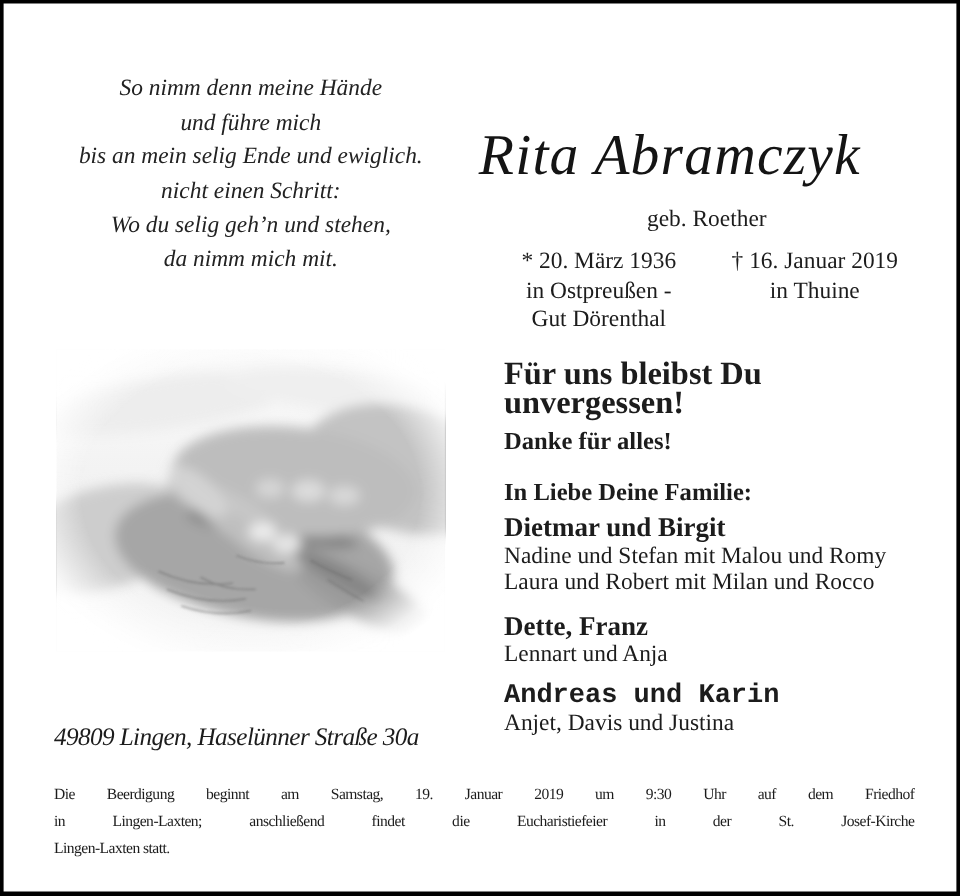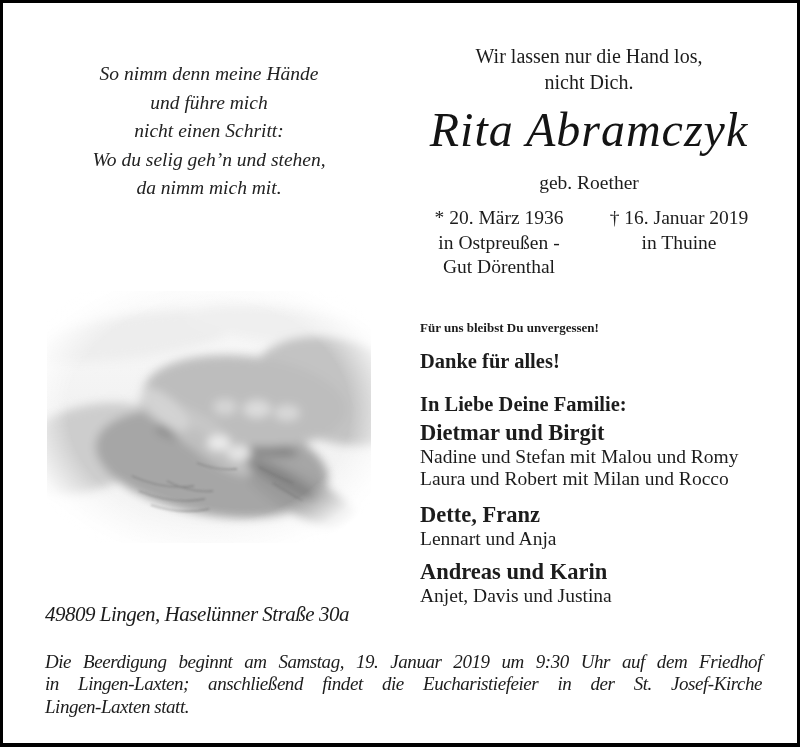--- a/index.html
+++ b/index.html
@@ -24,21 +24,21 @@
   }
   
   .epigraph{
     position:absolute;left:404px;top:40px;width:364px;
     text-align:center;
     font-size:20px;line-height:26px;
   }
   .name{
     position:absolute;left:396px;top:96px;width:380px;
     margin:0;
-    text-align:center;
+    text-align:left;
     font-style:italic;
     font-weight:normal;
     font-size:48px;line-height:62px;
     letter-spacing:1px;
     color:#141414;
   }
   .maiden{
     position:absolute;left:404px;top:169px;width:364px;
     text-align:center;
     font-size:19.5px;
@@ -47,59 +47,56 @@
     position:absolute;left:406px;top:201px;width:360px;
     display:flex;
     font-size:19.5px;
   }
   .dates .col{width:180px;text-align:center;line-height:24px;}
   .dates .dline{line-height:27px;}
   
   .family-block{
     position:absolute;left:417px;top:296px;width:360px;
   }
-  .t1{font-weight:bold;font-size:13px;line-height:24px;margin-top:17px;}
+  .t1{font-weight:bold;font-size:27px;line-height:24px;}
   .t2{font-weight:bold;font-size:20.5px;line-height:24px;margin-top:9px;}
   .intro{font-weight:bold;font-size:20.5px;line-height:24px;margin-top:19px;}
   .ghead{font-weight:bold;font-size:22.5px;line-height:26px;}
   .g1{margin-top:4px;}
   .g2{margin-top:12px;}
-  .g3{margin-top:9px;}
+  .g3{margin-top:9px;font-family:Liberation Mono, monospace;}
   .member{font-size:19.5px;line-height:22px;}
   
   .photo{position:absolute;left:44px;top:288px;width:324px;height:252px;}
   .photo svg{display:block;width:100%;height:100%;}
   
   .address{
     position:absolute;left:42px;top:599px;
     font-size:21px;letter-spacing:-0.5px;font-style:italic;
   }
   .notice{
     position:absolute;left:42px;top:648px;width:717px;
-    font-size:19px;line-height:22.4px;letter-spacing:-0.45px;font-style:italic;
+    font-size:13px;line-height:22.4px;letter-spacing:-0.45px;
   }
   .jline{text-align:justify;text-align-last:justify;}
 </style>
 </head>
 <body>
 
 <div class="sheet">
 
   <div class="poem">
     <div>So nimm denn meine Hände</div>
     <div>und führe mich</div>
+    <div>bis an mein selig Ende und ewiglich.</div>
     <div>nicht einen Schritt:</div>
     <div>Wo du selig geh’n und stehen,</div>
     <div>da nimm mich mit.</div>
   </div>
 
-  <div class="epigraph">
-    <div>Wir lassen nur die Hand los,</div>
-    <div>nicht Dich.</div>
-  </div>
 
   <h1 class="name">Rita Abramczyk</h1>
   <div class="maiden">geb. Roether</div>
 
   <div class="dates">
     <div class="col">
       <div class="dline">* 20. März 1936</div>
       <div>in Ostpreußen -</div>
       <div>Gut Dörenthal</div>
     </div>

